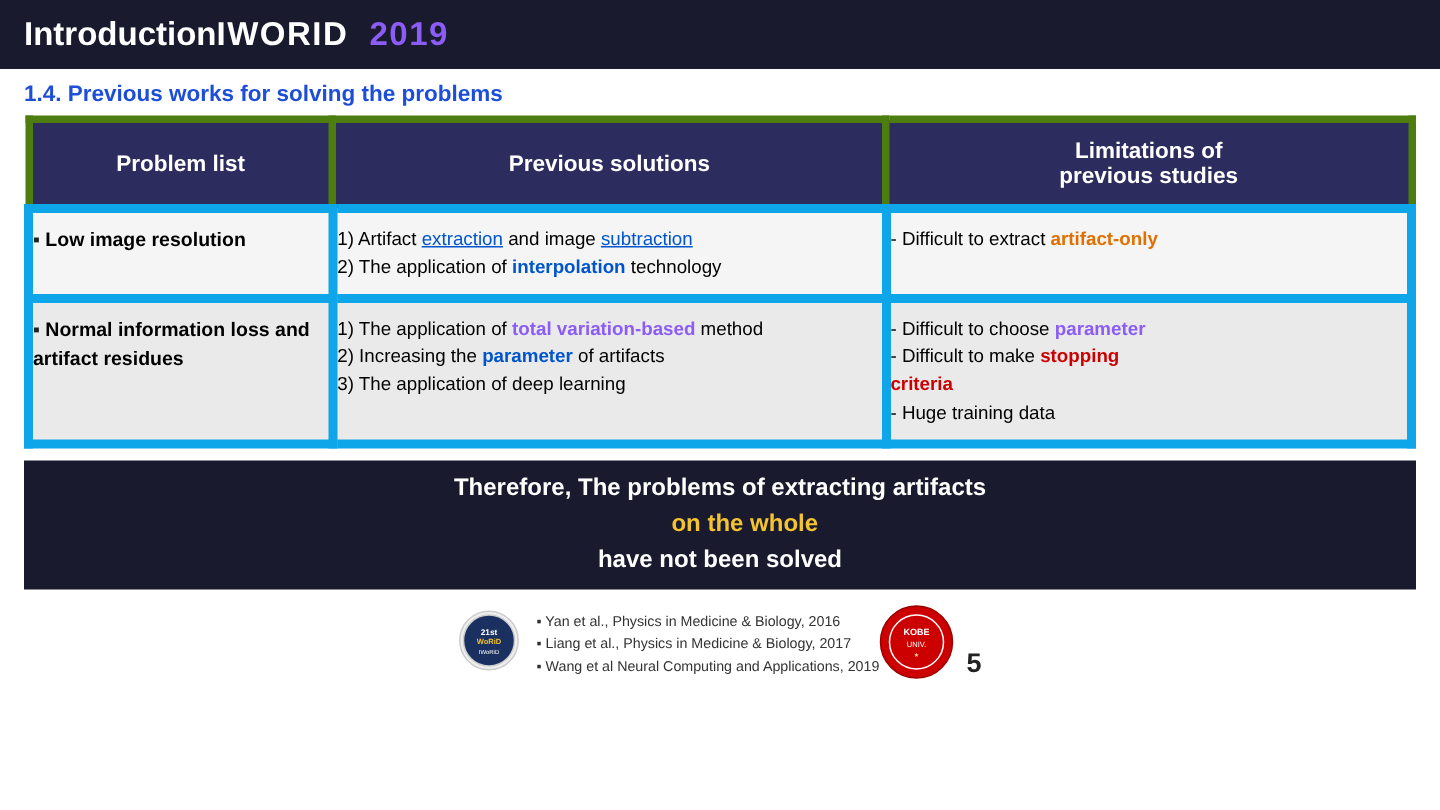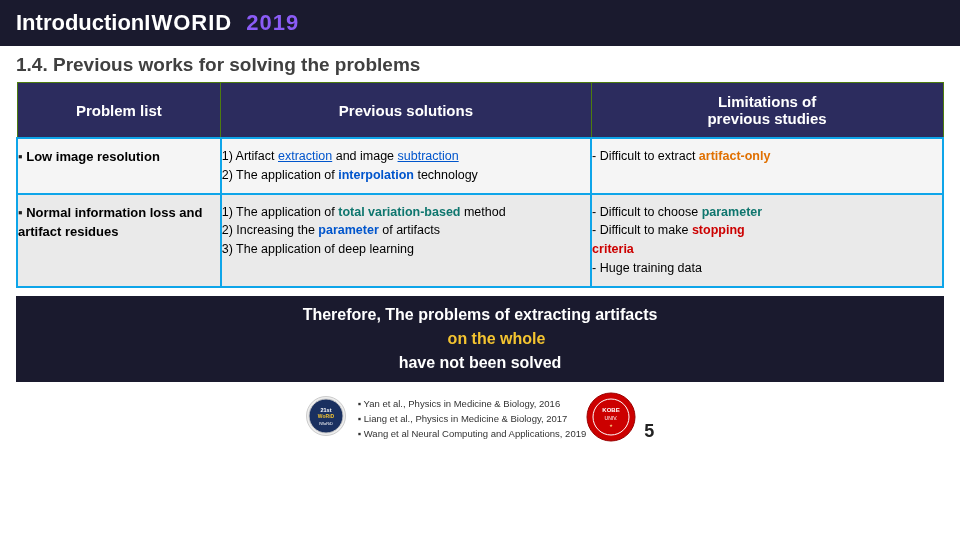--- a/index.html
+++ b/index.html
@@ -40,47 +40,47 @@
     .iworid-year {
       font-size: 22px;
       font-weight: bold;
       color: #8b5cf6;
       letter-spacing: 1px;
     }
 
     
     .subtitle {
       padding: 8px 16px 6px 16px;
-      font-size: 19px;
-      font-weight: bold;
-      color: #404040;
+      font-size: 15px;
+      font-weight: bold;
+      color: #1d4ed8;
     }
 
     
     .table-container {
       padding: 0 16px;
     }
     table {
       width: 100%;
       border-collapse: collapse;
       table-layout: fixed;
     }
     th {
       background: #2c2c5e;
       color: #fff;
       padding: 10px 12px;
       font-size: 15px;
       font-weight: bold;
       text-align: center;
-      border: 1px solid #4d7c0f;
+      border: 5px solid #4d7c0f;
     }
     td {
       vertical-align: top;
       padding: 8px 0;
-      border: 2px solid #0ea5e9;
+      border: 6px solid #0ea5e9;
       font-size: 12.5px;
       line-height: 1.5;
     }
     tr:nth-child(odd) td {
       background: #f5f5f5;
     }
     tr:nth-child(even) td {
       background: #eaeaea;
     }
 
@@ -92,21 +92,21 @@
       font-weight: bold;
       font-size: 13px;
     }
     .bullet::before {
       content: '▪ ';
       color: #222;
     }
 
     .highlight-orange { color: #e07000; font-weight: bold; }
     .highlight-blue { color: #0055cc; font-weight: bold; }
-    .highlight-green { color: #0f766e; font-weight: bold; }
+    .highlight-green { color: #8b5cf6; font-weight: bold; }
     .highlight-red { color: #cc0000; font-weight: bold; }
     .underline-blue { text-decoration: underline; color: #0055cc; }
 
     
     .bottom-banner {
       margin: 8px 16px 0 16px;
       background: #1a1a2e;
       color: #fff;
       padding: 10px 18px;
       font-size: 16px;

